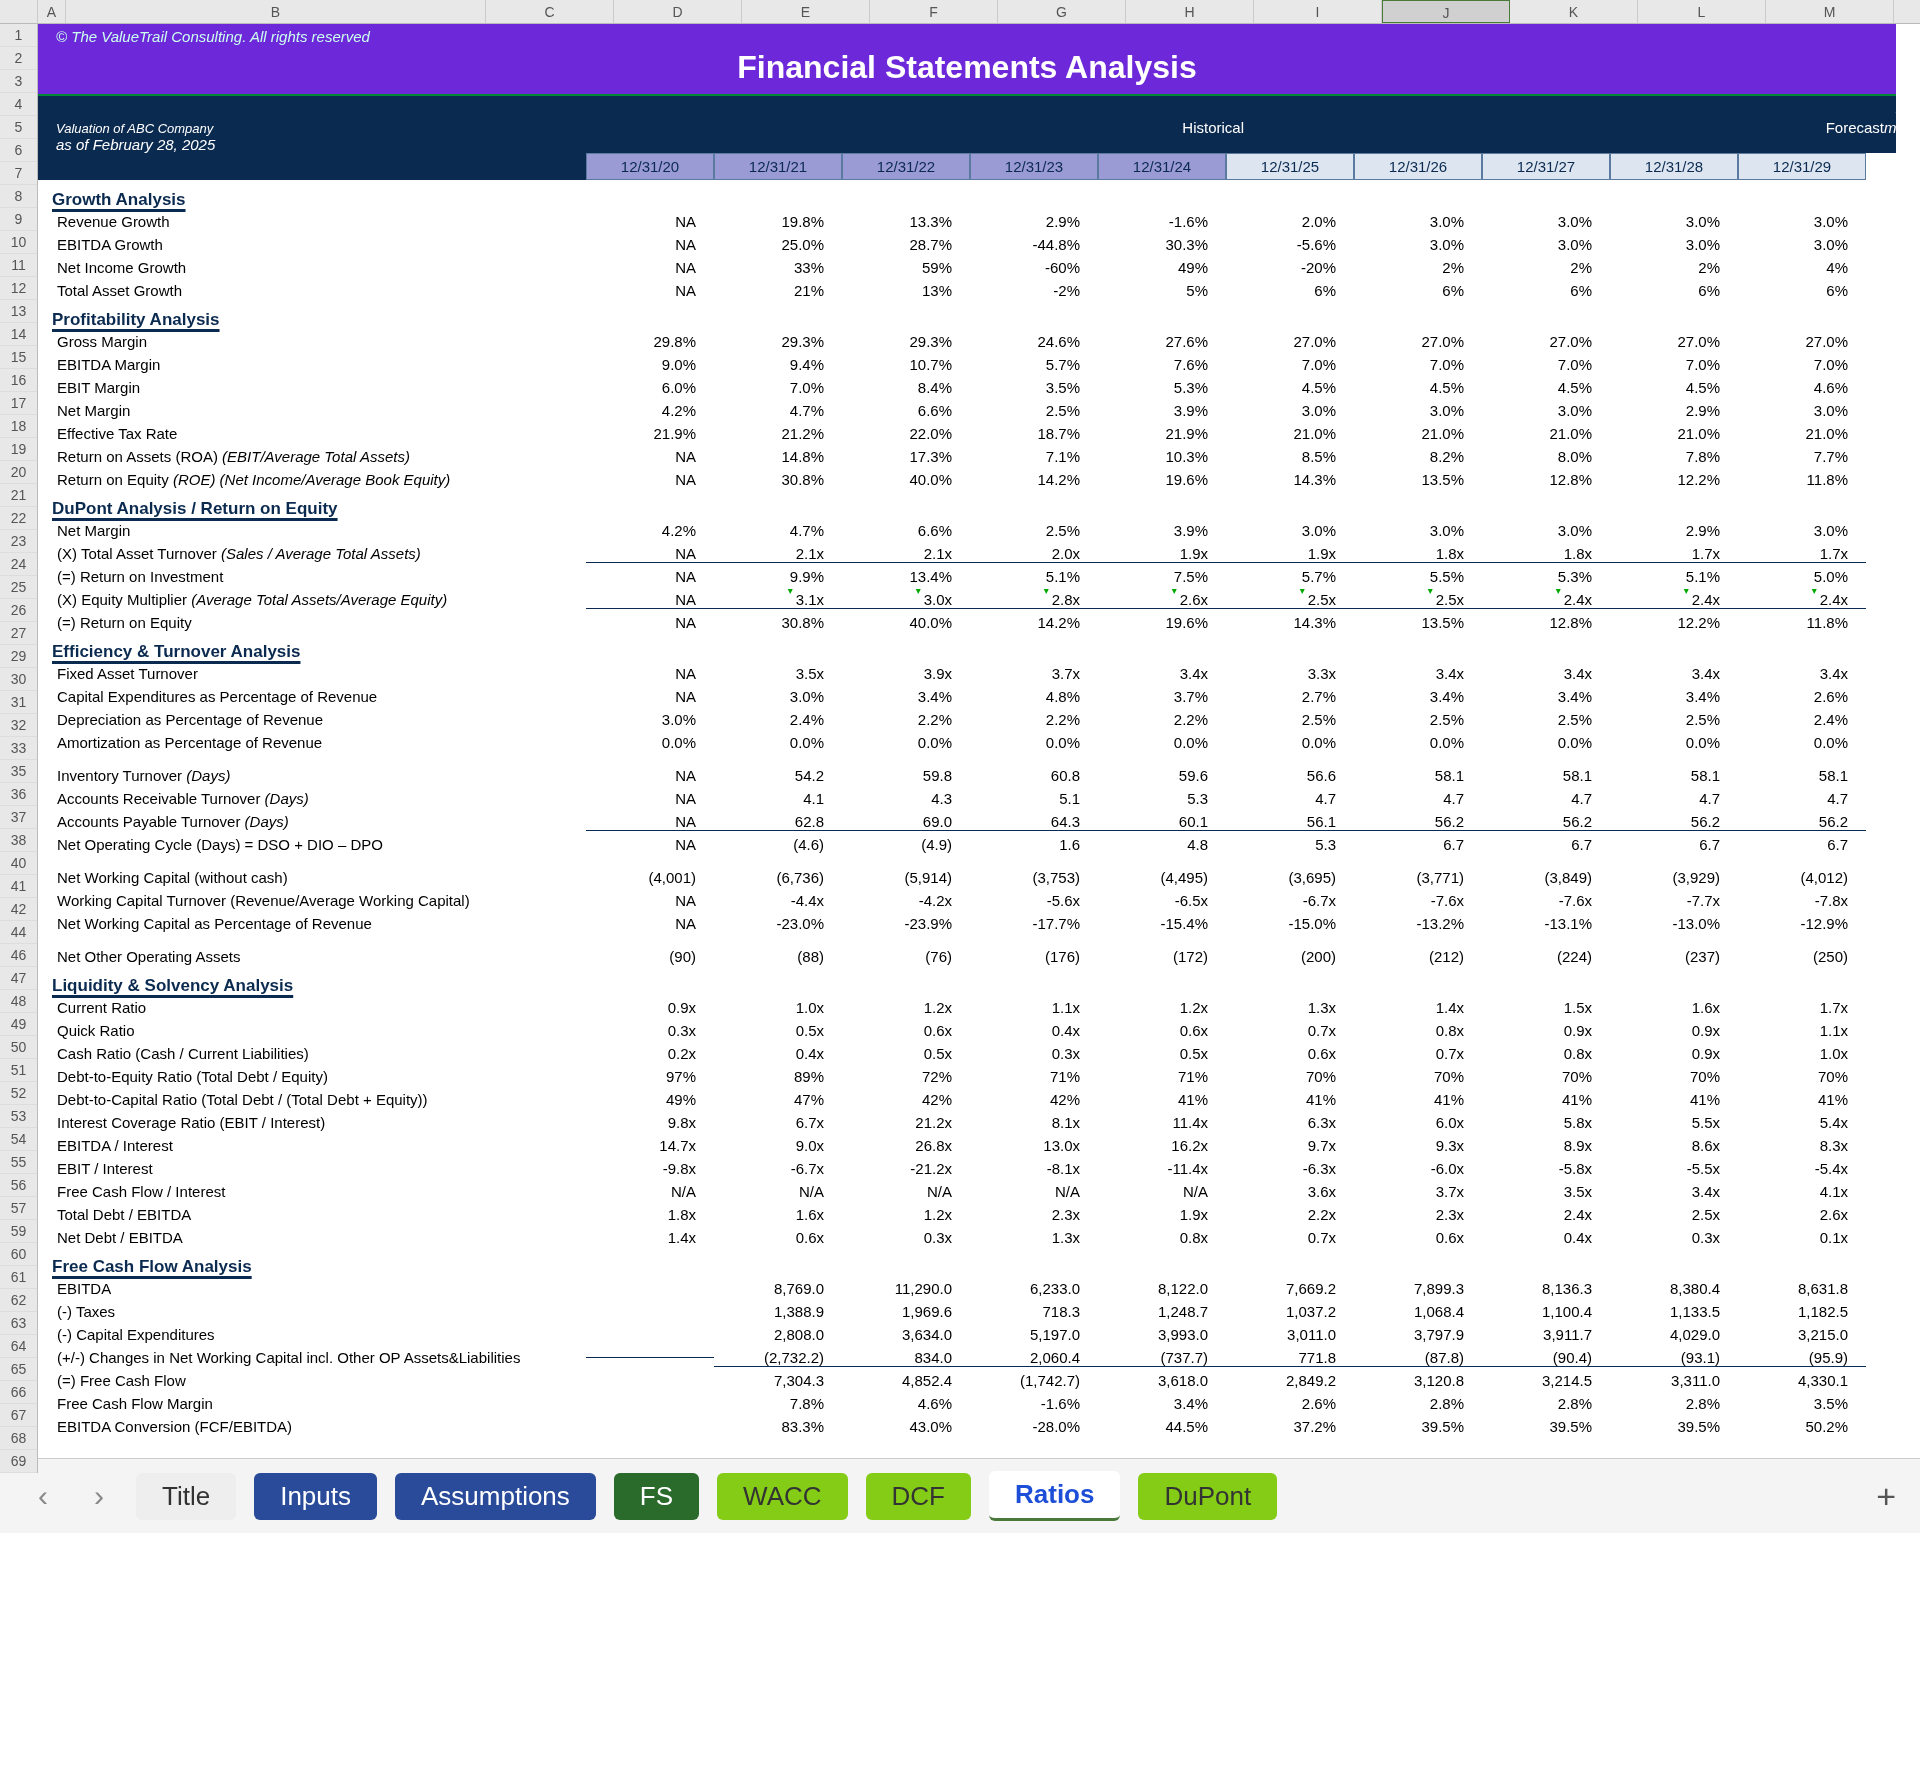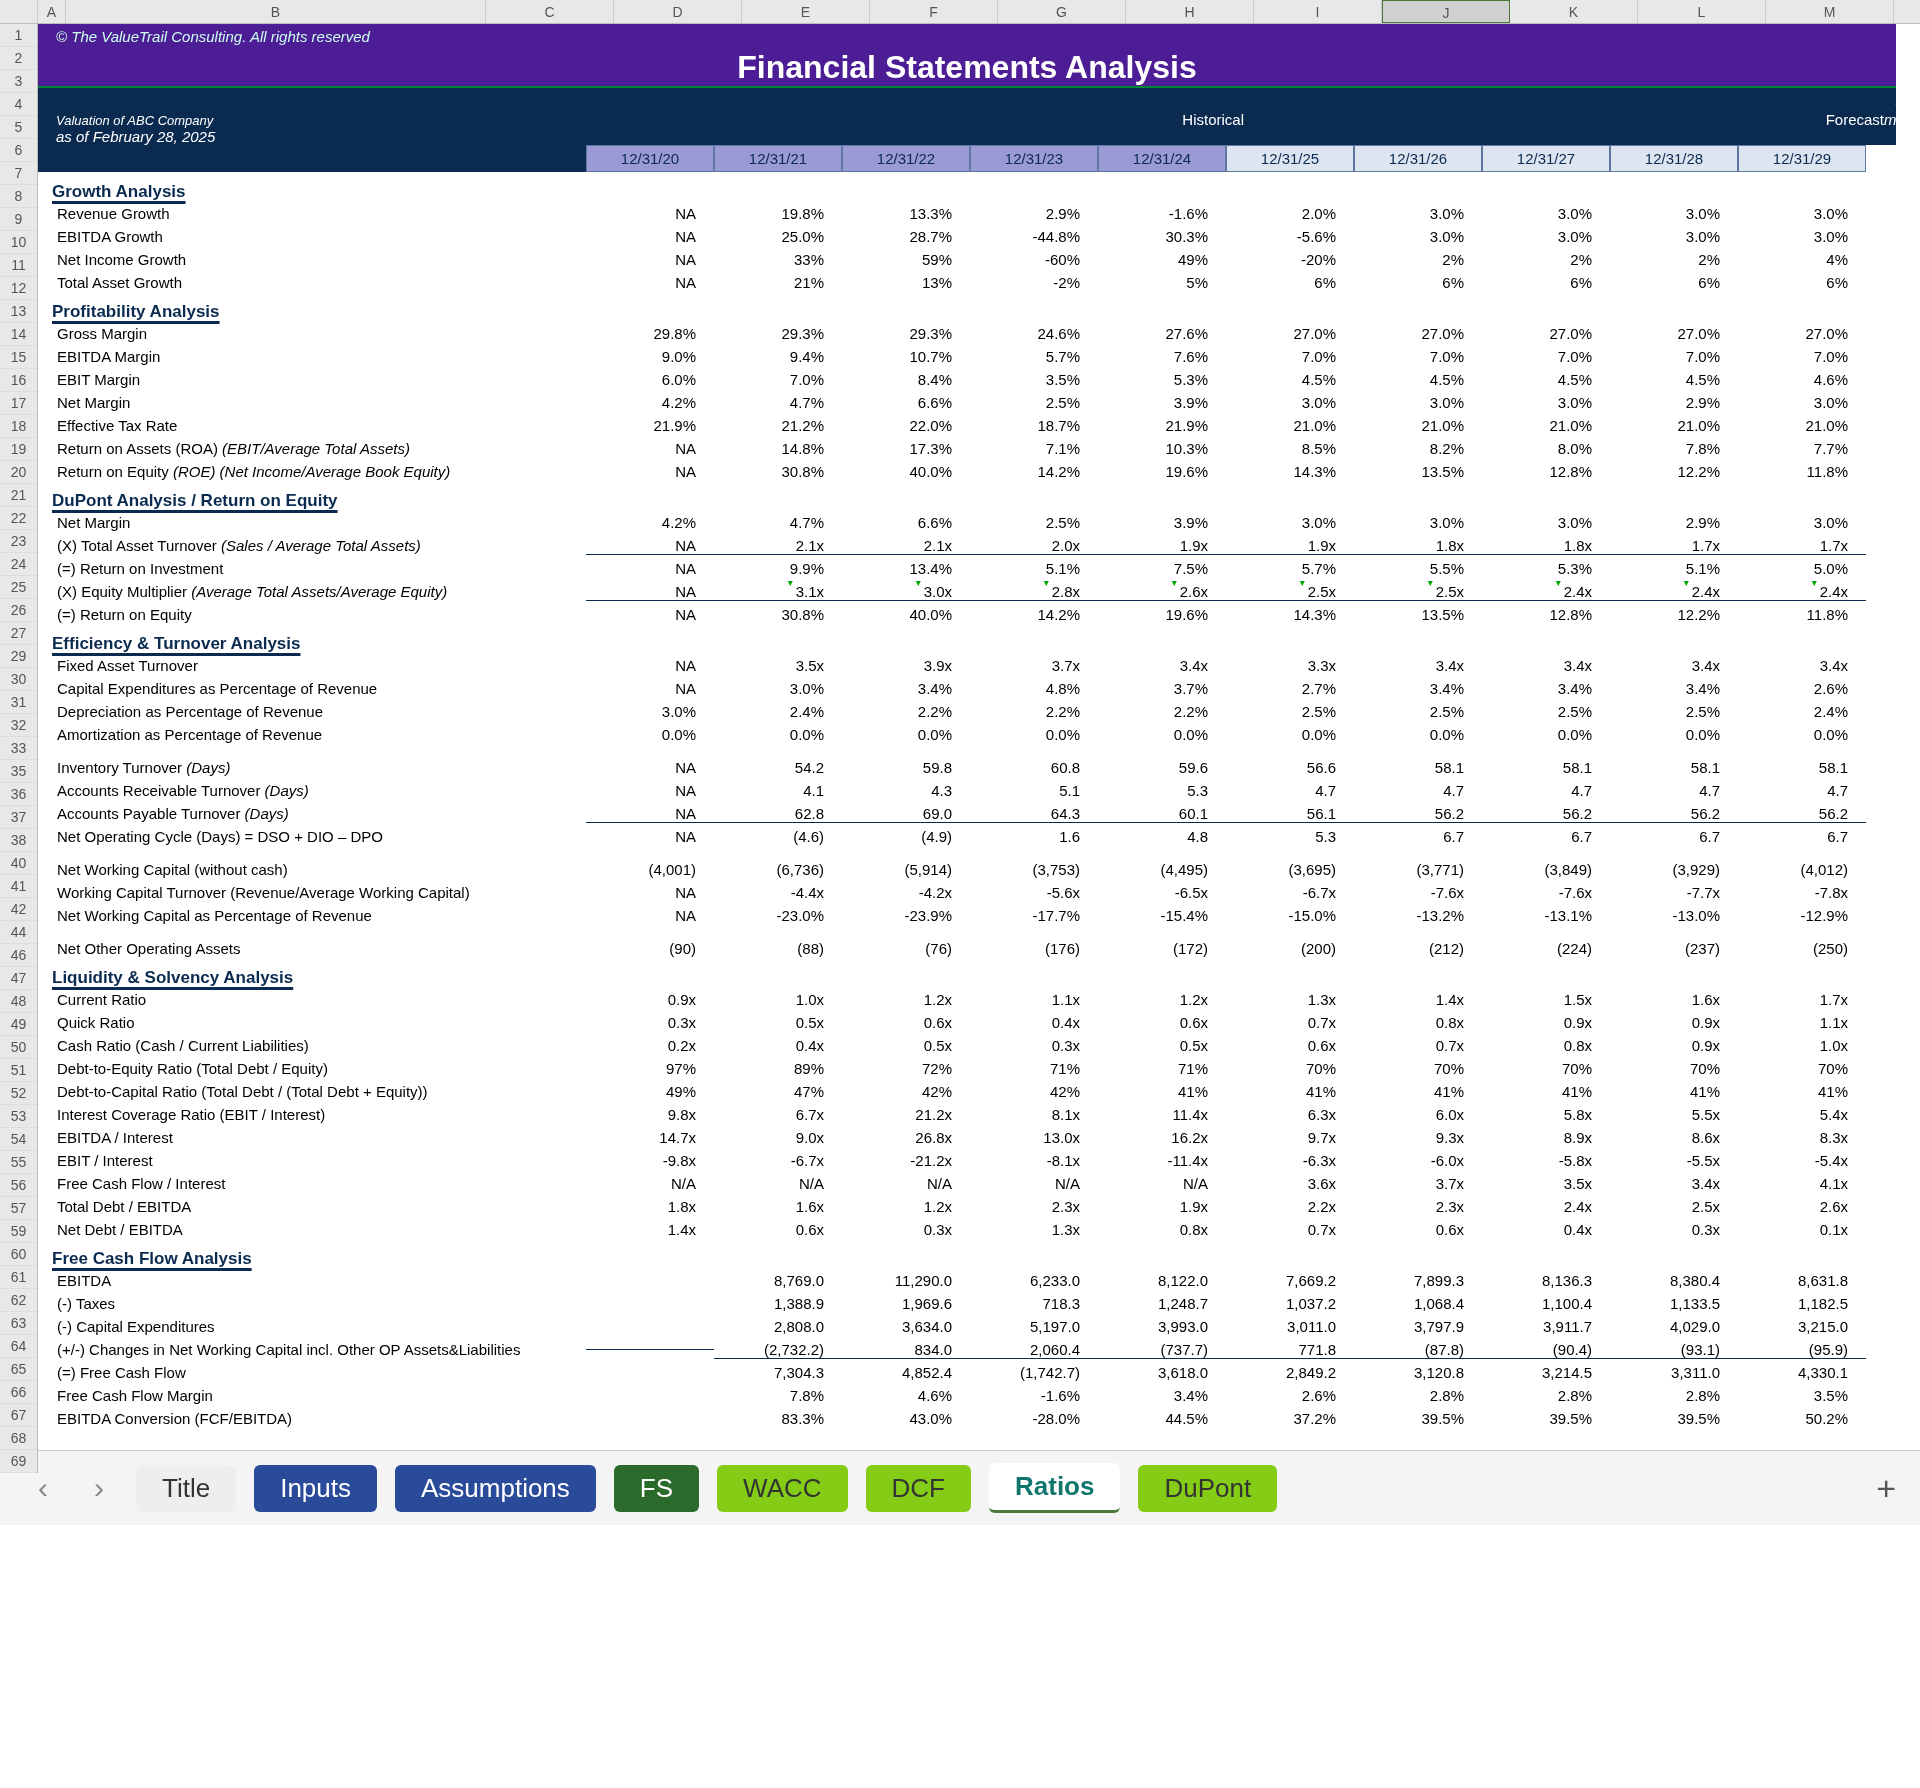--- a/index.html
+++ b/index.html
@@ -8,21 +8,21 @@
 .colhdr{display:flex;background:#e8e8e8;border-bottom:1px solid #bbb;height:24px}
 .colhdr div{flex:0 0 auto;text-align:center;font-size:14px;color:#555;line-height:24px;border-right:1px solid #ccc}
 .colhdr .rn{width:38px}
 .colhdr .cA{width:28px}
 .colhdr .cB{width:420px}
 .colhdr .c{width:128px}
 .colhdr .sel{background:#d0d0d0;border:1px solid #4a7a3a}
 .rownums{position:absolute;left:0;top:24px;width:38px;background:#e8e8e8;border-right:1px solid #bbb}
 .rownums div{height:23px;line-height:23px;text-align:center;font-size:14px;color:#555;border-bottom:1px solid #ddd}
 .grid{margin-left:38px;width:1858px}
-.banner{background:#4c1d95;color:#fff;padding:4px 18px 0;border-bottom:2px solid #083}
+.banner{background:#6d28d9;color:#fff;padding:4px 18px 8px;border-bottom:2px solid #083}
 .copyright{font-style:italic;font-size:15px;color:#cfe}
 .title{text-align:center;font-size:32px;font-weight:bold;color:#fff;margin-top:4px}
 .subhdr{background:#0b2a50;color:#fff;padding:6px 18px 0}
 .subhdr .row1{display:flex;align-items:flex-end}
 .subhdr .valof{font-style:italic;font-size:13px;flex:0 0 548px}
 .subhdr .period{flex:0 0 640px;text-align:right;font-size:15px}
 .subhdr .unit{flex:1;text-align:right;font-style:italic;font-size:15px;padding-right:12px}
 .subhdr .row2{display:flex}
 .subhdr .asof{font-style:italic;font-size:15px;flex:0 0 548px}
 .datehdr{display:flex;margin-left:38px}
@@ -38,21 +38,21 @@
 .r .v{flex:0 0 128px;text-align:right;padding-right:18px;font-size:15px;white-space:nowrap}
 .r.ulpart .v{border-bottom:1px solid #0b2a50}
 .gm{position:absolute;color:#0a0;font-size:10px;margin-left:-8px;margin-top:-6px}
 .tabs{display:flex;align-items:center;background:#f4f4f4;border-top:1px solid #ccc;padding:12px 24px;gap:18px;font-size:26px}
 .tabs .nav{font-size:30px;color:#888;padding:0 14px;cursor:pointer}
 .tabs .tab{padding:8px 26px;border-radius:6px;cursor:pointer;font-weight:500}
 .tabs .plain{background:#eee;color:#333}
 .tabs .blue{background:#2a4a9a;color:#fff}
 .tabs .green{background:#2a6a2a;color:#fff}
 .tabs .grey{background:#84cc16;color:#333}
-.tabs .active{background:#fff;color:#0f766e;font-weight:bold;border-bottom:3px solid #4a7a3a}
+.tabs .active{background:#fff;color:#1d4ed8;font-weight:bold;border-bottom:3px solid #4a7a3a}
 .tabs .plus{margin-left:auto;font-size:34px;color:#555;cursor:pointer}
 </style>
 </head>
 <body>
 
 <div class="sheet">
 
   <div class="colhdr">
     <div class="rn"></div>
   <div class="cA">A</div>

